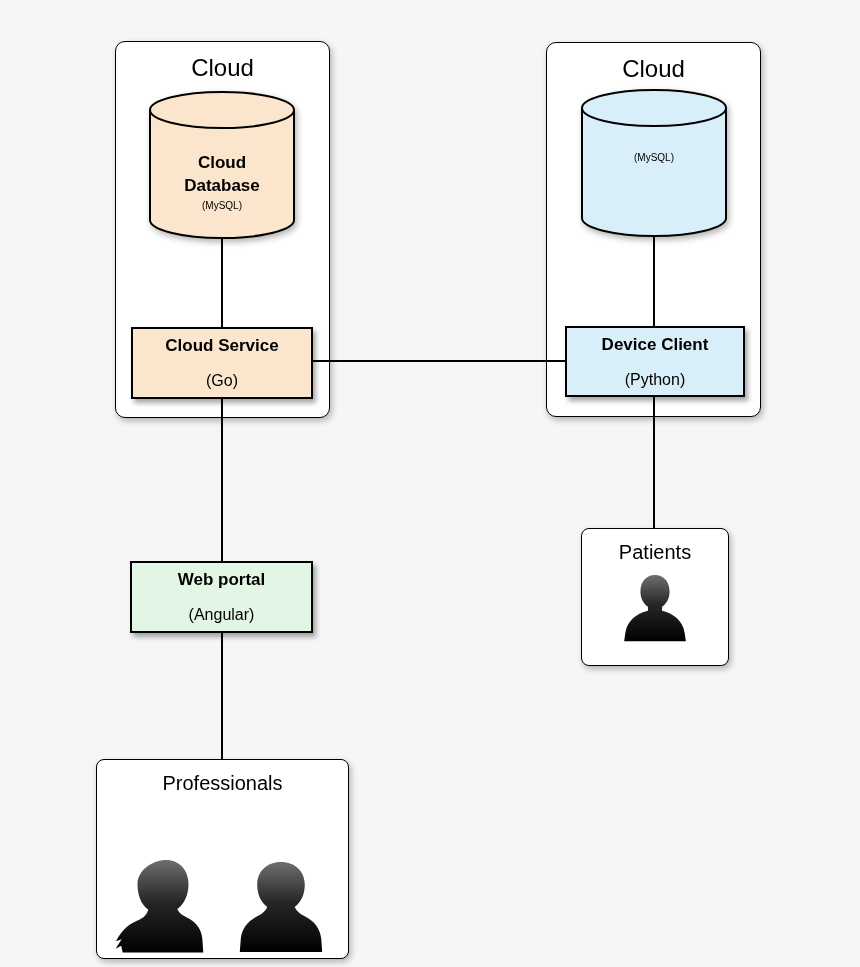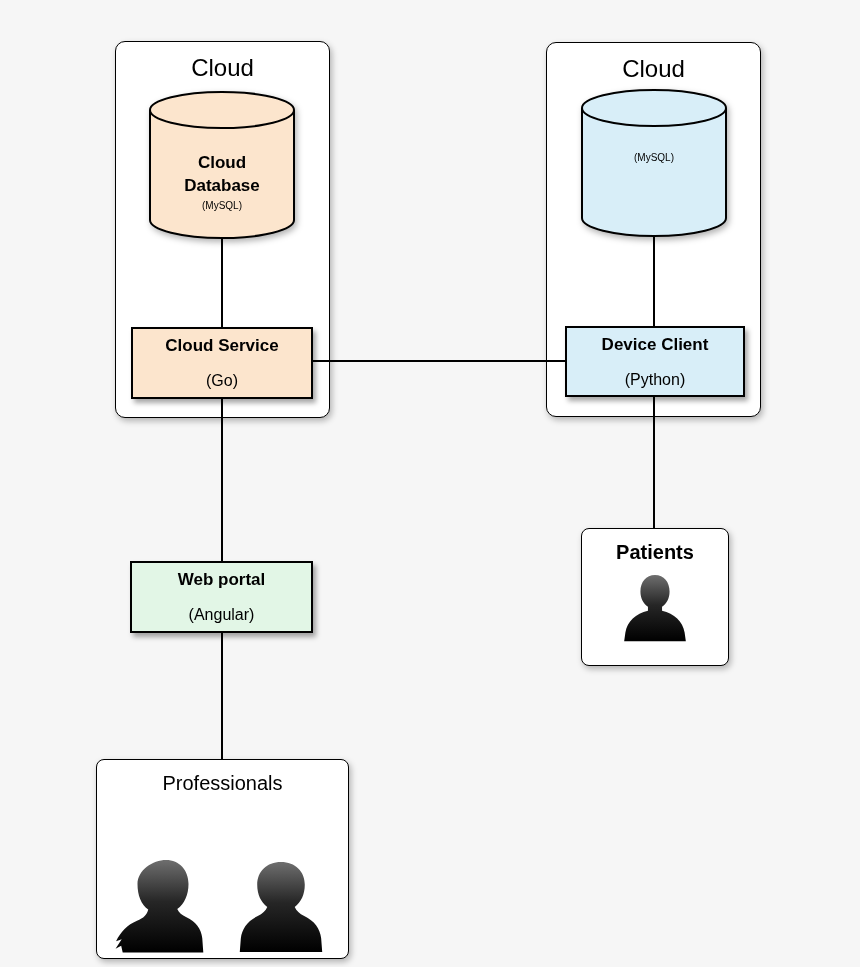--- a/index.html
+++ b/index.html
@@ -104,21 +104,21 @@
   <div class="node fill-portal" style="left:130px; top:561px; width:183px; height:72px;">
     <div class="name">Web portal</div>
     <div class="tech">(Angular)</div>
   </div>
 
   <div class="node fill-device" style="left:565px; top:326px; width:180px; height:71px;">
     <div class="name">Device Client</div>
     <div class="tech">(Python)</div>
   </div>
 
-  <div class="person-box" style="left:581px; top:528px; width:148px; height:138px;font-weight:bold;">
+  <div class="person-box" style="left:581px; top:528px; width:148px; height:138px;">
     <div class="person-title">Patients</div>
     <div class="patients-icon-wrap">
       <svg width="94" height="68" viewBox="0 0 100 72" aria-hidden="true">
         <path fill="url(#personGrad)" d="M50 1 C59.5 1 65.5 8.5 65.5 18.5 C65.5 25.5 62.5 31.5 57.5 34.8 L57.5 39 C70.5 42 79.5 50.5 81.5 62 L82.8 71.5 L17.2 71.5 L18.5 62 C20.5 50.5 29.5 42 42.5 39 L42.5 34.8 C37.5 31.5 34.5 25.5 34.5 18.5 C34.5 8.5 40.5 1 50 1 Z"></path>
       </svg>
     </div>
   </div>
 
   <div class="person-box" style="left:96px; top:759px; width:253px; height:200px;">
     <div class="person-title">Professionals</div>

